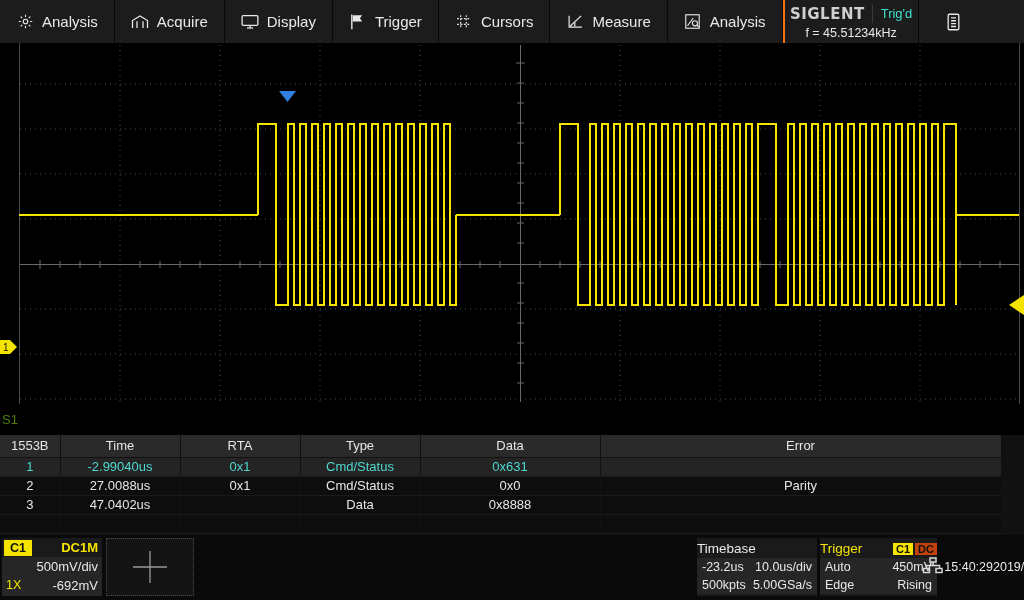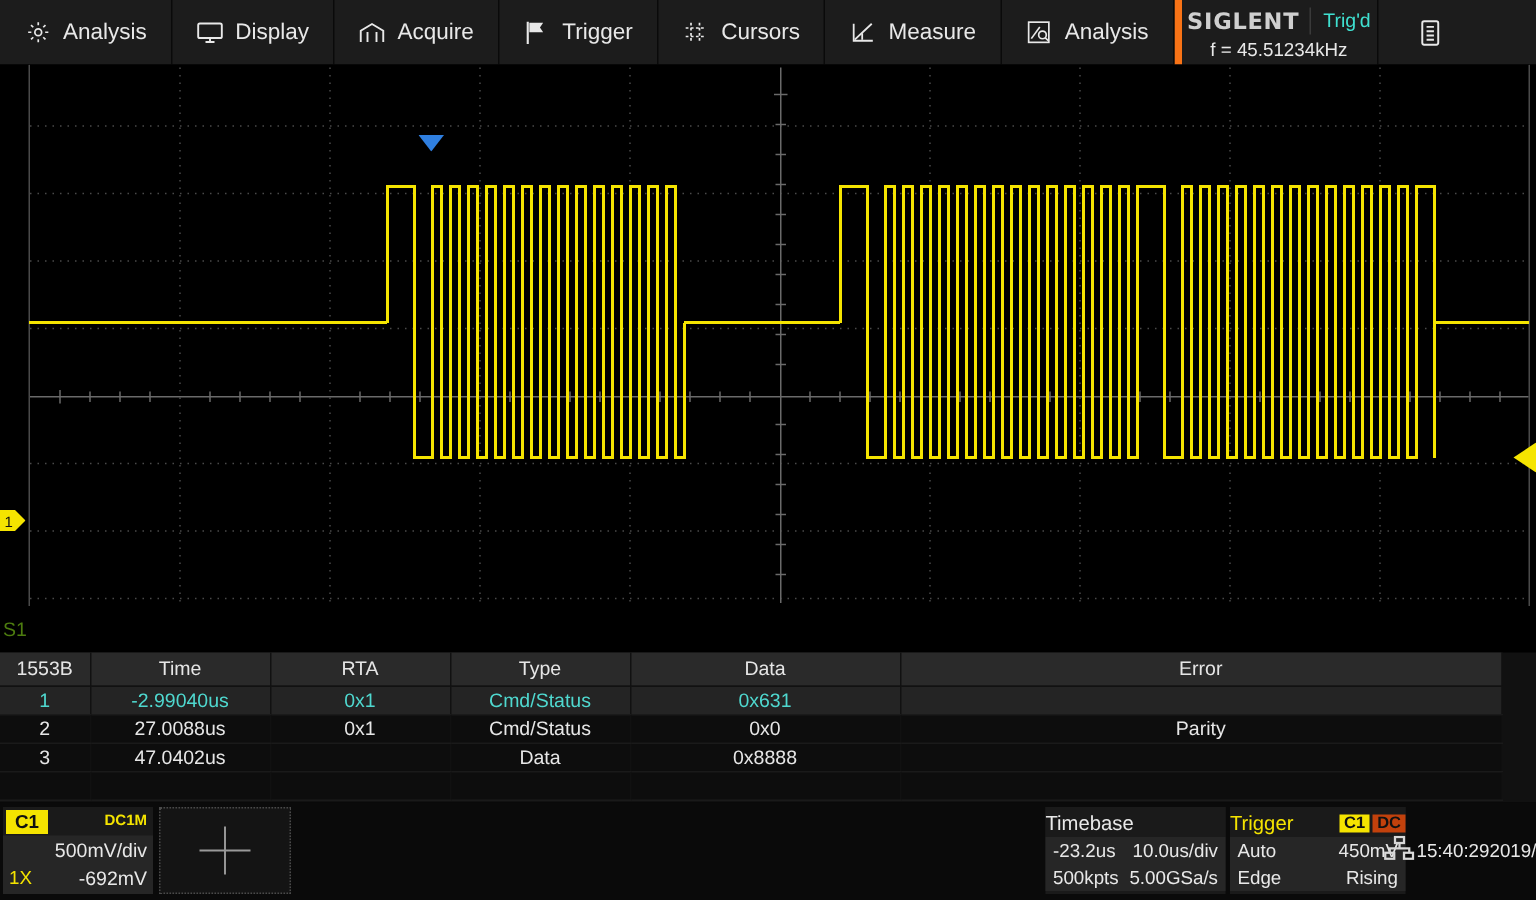--- a/index.html
+++ b/index.html
@@ -22,21 +22,21 @@
     border-right: 1px solid #0a0a0a;
     position: relative;
   }
   .menu-item .ic { display: flex; align-items: center; justify-content: center;
                    width: 18px; height: 18px; flex: 0 0 18px; }
   .menu-item .ic svg { display: block; }
 
   .trigblock {
     width: 136px; display: flex; flex-direction: column;
     justify-content: center; align-items: center;
-    border-right: 1px solid #0a0a0a; border-left: 5px solid #f97316;
+    border-right: 1px solid #0a0a0a; border-left: 2px solid #f97316;
     background: #1c1c1c; padding: 2px 0;
   }
   .trigblock .row1 { display: flex; align-items: center; gap: 0; width: 100%;
                      justify-content: center; height: 20px; }
   .trigblock .brand {
     font-family: "DejaVu Sans", sans-serif;
     font-weight: bold; font-size: 15px; color: #cfcfcf;
     letter-spacing: 0.5px; padding-right: 7px;
     border-right: 1px solid #3a3a3a;
   }
@@ -103,21 +103,21 @@
     background: #0a0a0a;
   }
   .ch-box {
     position: absolute; left: 2px; top: 3px; width: 100px; height: 58px;
     background: #262626;
   }
   .ch-hdr { height: 19px; display: flex; align-items: center; justify-content: space-between;
             background: #1a1a1a; }
   .ch-tag { background: #f5e400; color: #111; font-size: 12.5px; font-weight: bold;
             padding: 1px 6px 1px 6px; margin-left: 2px; }
-  .ch-coup { color: #f5e400; font-size: 10px; font-weight: bold; margin-right: 4px; }
+  .ch-coup { color: #f5e400; font-size: 13px; font-weight: bold; margin-right: 4px; }
   .ch-row { display: flex; justify-content: flex-end; padding-right: 4px;
             color: #e8e8e8; font-size: 13px; line-height: 19px; }
   .ch-row.b { justify-content: space-between; padding-left: 4px; }
   .ch-probe { color: #f5e400; font-size: 12.5px; }
 
   .ch-preview {
     position: absolute; left: 106px; top: 3px; width: 88px; height: 58px;
     border: 1px dotted #4a4a4a; background: #141414;
   }
 
@@ -159,36 +159,36 @@
           <circle cx="12" cy="12" r="3.2"></circle>
           <path d="M12 2.5v3M12 18.5v3M2.5 12h3M18.5 12h3M5.2 5.2l2.1 2.1M16.7 16.7l2.1 2.1M18.8 5.2l-2.1 2.1M7.3 16.7l-2.1 2.1"></path>
         </svg>
       </span>
       <span>Analysis</span>
     </div>
 
     <div class="menu-item">
       <span class="ic">
         <svg width="18" height="16" viewBox="0 0 24 20" fill="none" stroke="#e8e8e8" stroke-width="1.7">
+          <path d="M2 18V8l10-6 10 6v10"></path>
+          <path d="M8 18V9M16 18V9"></path>
+        </svg>
+      </span>
+      <span>Acquire</span>
+    </div>
+
+    <div class="menu-item">
+      <span class="ic">
+        <svg width="18" height="16" viewBox="0 0 24 20" fill="none" stroke="#e8e8e8" stroke-width="1.7">
           <rect x="1.5" y="1.5" width="21" height="13" rx="1.5"></rect>
           <path d="M8 18h8"></path>
             <path d="M12 14.5V18"></path>
         </svg>
       </span>
       <span>Display</span>
-    </div>
-
-    <div class="menu-item">
-      <span class="ic">
-        <svg width="18" height="16" viewBox="0 0 24 20" fill="none" stroke="#e8e8e8" stroke-width="1.7">
-          <path d="M2 18V8l10-6 10 6v10"></path>
-          <path d="M8 18V9M16 18V9"></path>
-        </svg>
-      </span>
-      <span>Acquire</span>
     </div>
 
     <div class="menu-item">
       <span class="ic">
         <svg width="17" height="17" viewBox="0 0 24 24">
           <path d="M4 2v21" stroke="#e8e8e8" stroke-width="2" fill="none"></path>
           <path d="M5.5 3h13l-3 4.5 3 4.5h-13z" fill="#e8e8e8"></path>
         </svg>
       </span>
       <span>Trigger</span>

